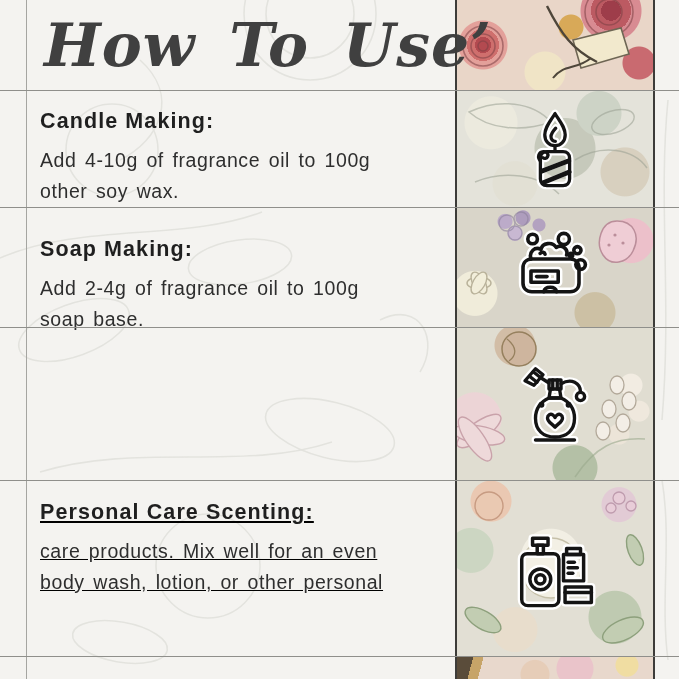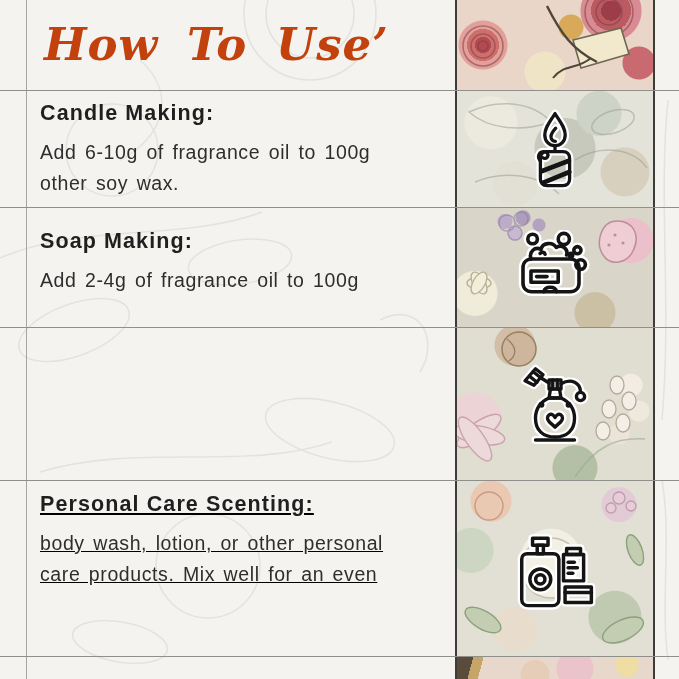--- a/index.html
+++ b/index.html
@@ -14,27 +14,27 @@
   
   .vline{position:absolute;top:0;bottom:0;width:1px;background:#a5a5a1;z-index:4;}
   .vline.left{left:26px;}
   .hline{position:absolute;left:0;width:679px;height:1px;background:#8f8f8b;z-index:6;}
   .hl1{top:90px;}.hl2{top:207px;}.hl3{top:327px;}.hl4{top:480px;}.hl5{top:656px;}
 
   
   .title-wrap{position:absolute;left:44px;top:12px;z-index:3;}
   .title-wrap h1{
     margin:0;font-family:"DejaVu Serif", serif;font-style:italic;font-weight:700;
-    font-size:45px;line-height:66px;color:#c2410c;letter-spacing:1px;word-spacing:12px;text-align:right;
+    font-size:60px;line-height:66px;color:#404040;letter-spacing:1px;word-spacing:12px;text-align:right;
   }
 
   
   .sec{position:absolute;left:40px;width:408px;z-index:3;}
   .sec h2{
-    margin:4px 0 11px 0;font-size:21.5px;font-weight:700;color:#1f1f1f;
+    margin:12px 0 11px 0;font-size:21.5px;font-weight:700;color:#1f1f1f;
     letter-spacing:1.1px;line-height:26px;
   }
   .sec p{
     margin:0;font-size:19.5px;color:#2e2e2e;line-height:30.5px;
     letter-spacing:.6px;word-spacing:2.5px;font-weight:400;
   }
   .sec1{top:96px;}.sec2{top:224px;}.sec3{top:334px;}.sec4{top:487px;text-decoration:underline;}
 
   
   .strip{position:absolute;left:455px;top:0;width:200px;height:679px;z-index:2;}
@@ -118,34 +118,35 @@
   <div class="hline hl3"></div>
   <div class="hline hl4"></div>
   <div class="hline hl5"></div>
 
   <div class="title-wrap">
     <h1>How To Use’</h1>
   </div>
 
   <section class="sec sec1">
     <h2>Candle Making:</h2>
-    <p>Add 6-10g of fragrance oil to 100g</p>
+    <p>Add 4-10g of fragrance oil to 100g</p>
     <p>other soy wax.</p>
   </section>
 
   <section class="sec sec2">
     <h2>Soap Making:</h2>
     <p>Add 2-4g of fragrance oil to 100g</p>
+    <p>soap base.</p>
   </section>
 
 
   <section class="sec sec4">
     <h2>Personal Care Scenting:</h2>
+    <p>care products. Mix well for an even</p>
     <p>body wash, lotion, or other personal</p>
-    <p>care products. Mix well for an even</p>
   </section>
 
   <aside class="strip">
 
     <div class="band band1">
       <svg class="decor" width="200" height="90" viewBox="0 0 200 90">
         <g fill="none" stroke="#7c4044" stroke-width="1.6" opacity=".55">
           <circle cx="28" cy="46" r="20"></circle>
             <circle cx="28" cy="46" r="12"></circle>
             <circle cx="28" cy="46" r="5"></circle>

